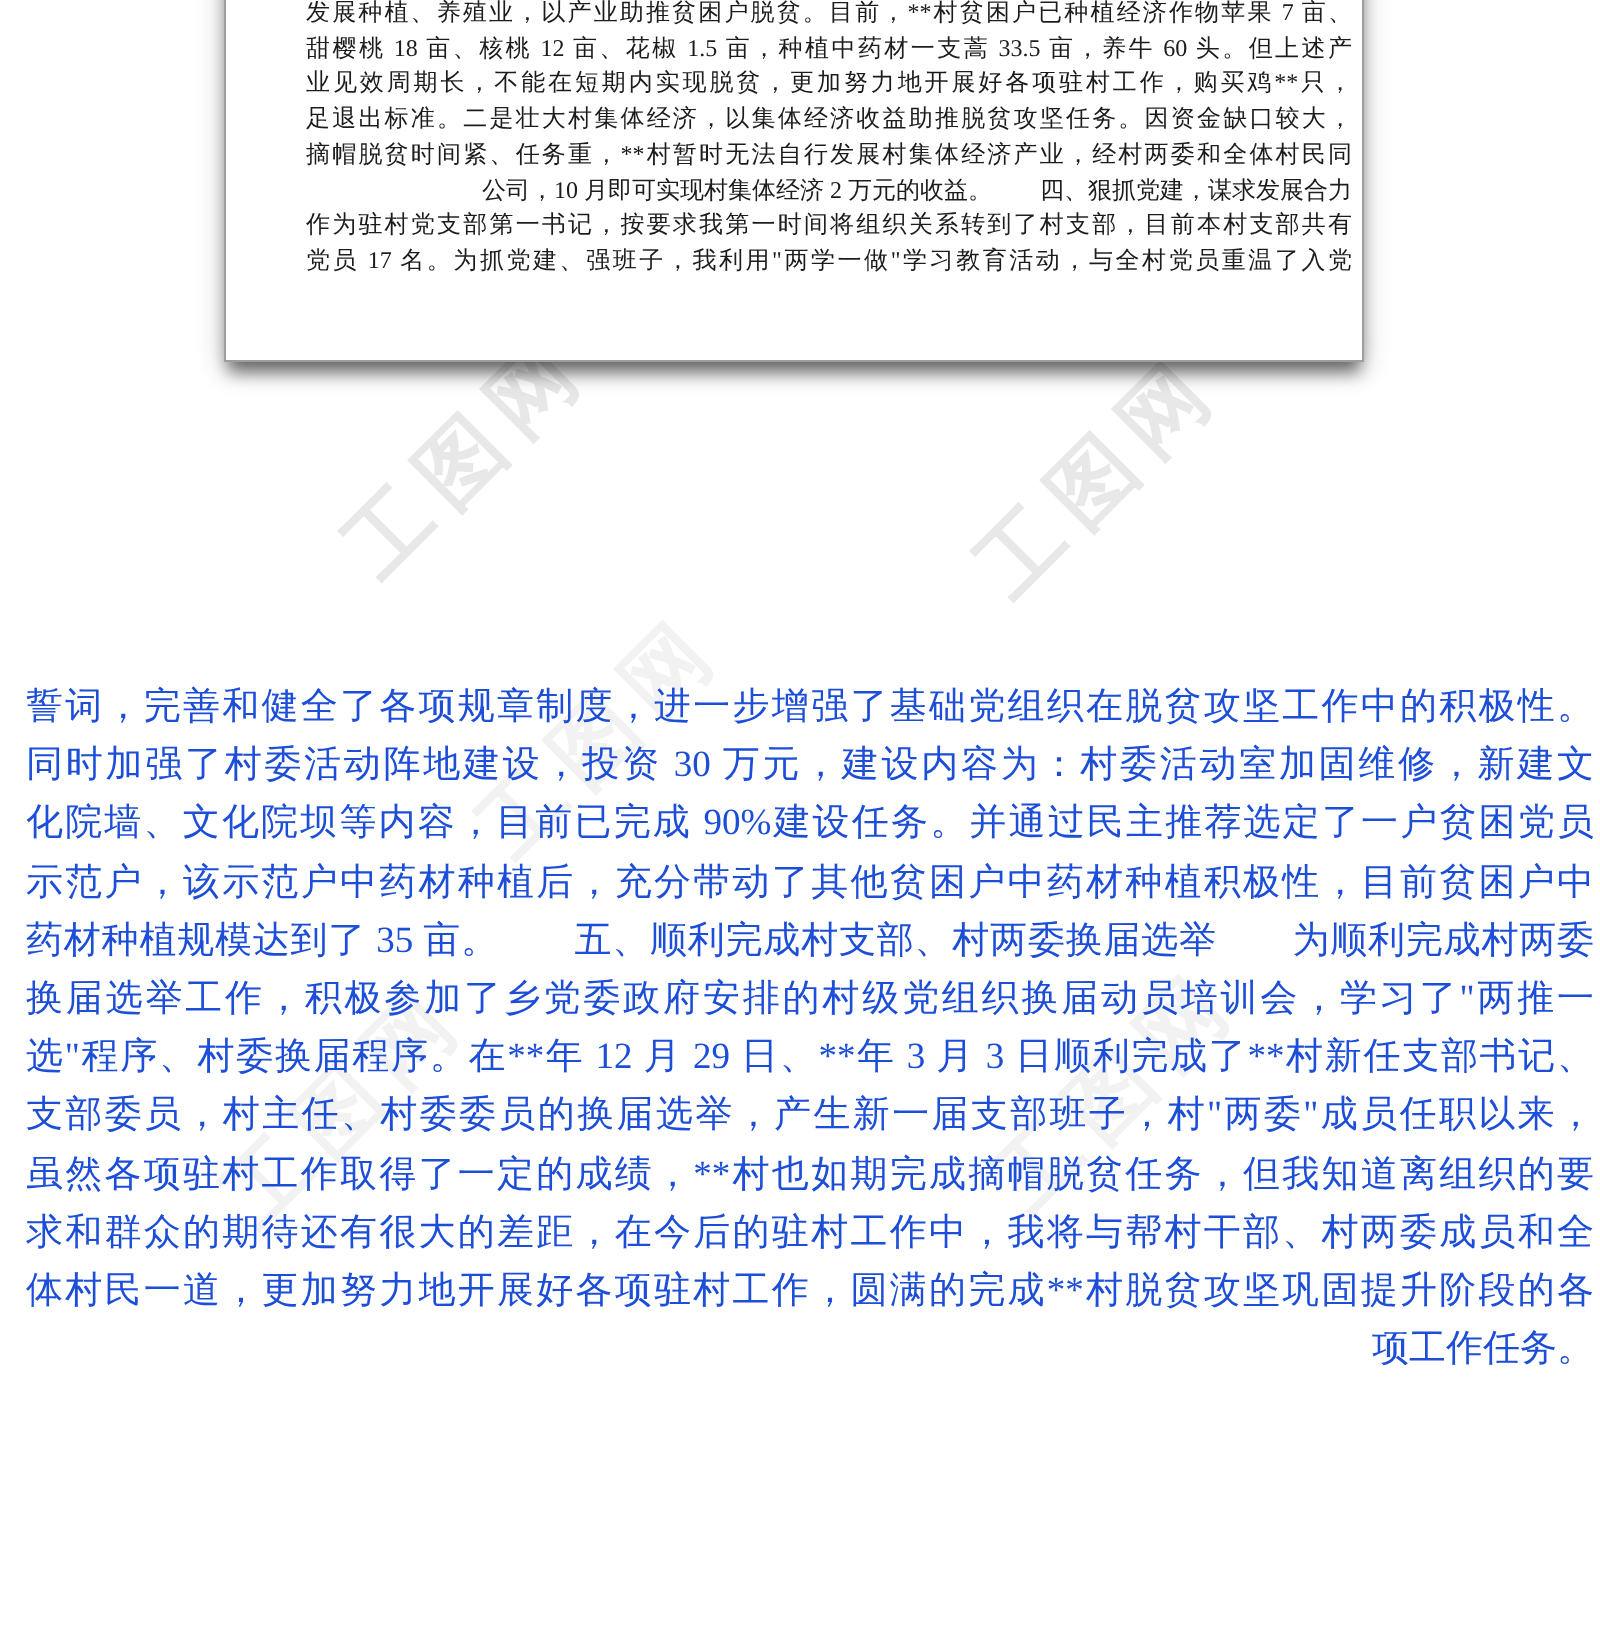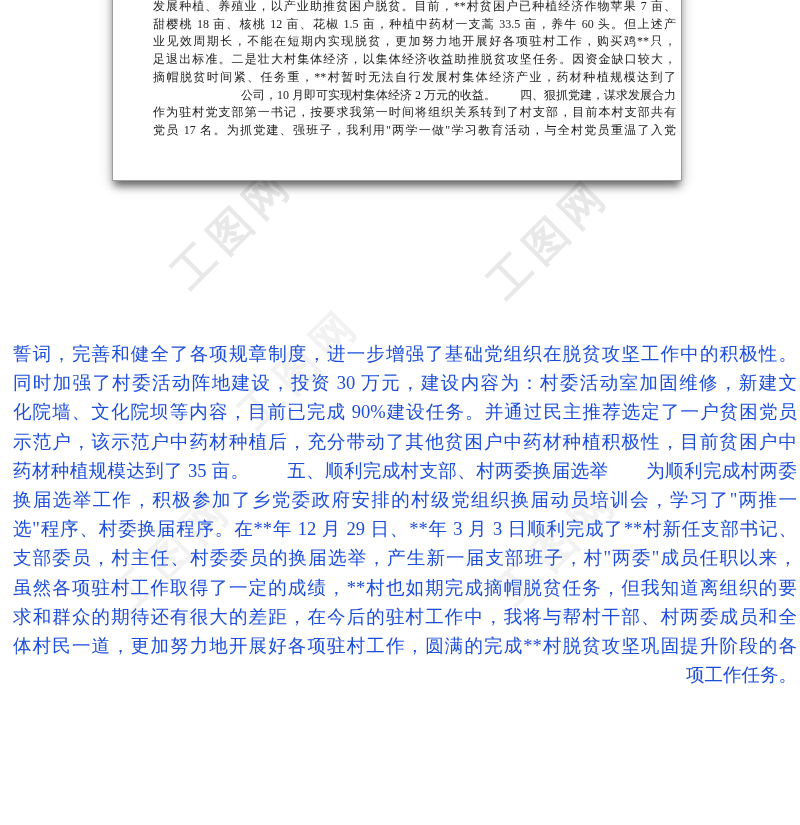--- a/index.html
+++ b/index.html
@@ -77,21 +77,21 @@
     <div class="wm faint" style="left: 77px; top: 526px;">工图网</div>
     <div class="wm faint" style="left: 463px; top: 518px;">工图网</div>
   </div>
 
 <div class="page-box">
   <div class="page-text">
       <div class="line fill">发展种植、养殖业，以产业助推贫困户脱贫。目前，**村贫困户已种植经济作物苹果 7 亩、</div>
       <div class="line fill">甜樱桃 18 亩、核桃 12 亩、花椒 1.5 亩，种植中药材一支蒿 33.5 亩，养牛 60 头。但上述产</div>
       <div class="line fill">业见效周期长，不能在短期内实现脱贫，更加努力地开展好各项驻村工作，购买鸡**只，</div>
       <div class="line fill">足退出标准。二是壮大村集体经济，以集体经济收益助推脱贫攻坚任务。因资金缺口较大，</div>
-      <div class="line fill">摘帽脱贫时间紧、任务重，**村暂时无法自行发展村集体经济产业，药材种植规模达到了</div>
+      <div class="line fill">摘帽脱贫时间紧、任务重，**村暂时无法自行发展村集体经济产业，经村两委和全体村民同</div>
       <div class="line">公司，10 月即可实现村集体经济 2 万元的收益。　　四、狠抓党建，谋求发展合力</div>
       <div class="line fill">作为驻村党支部第一书记，按要求我第一时间将组织关系转到了村支部，目前本村支部共有</div>
       <div class="line fill">党员 17 名。为抓党建、强班子，我利用"两学一做"学习教育活动，与全村党员重温了入党</div>
     </div>
 </div>
 
 <div class="body-text">
     <div class="line fill">誓词，完善和健全了各项规章制度，进一步增强了基础党组织在脱贫攻坚工作中的积极性。</div>
     <div class="line fill">同时加强了村委活动阵地建设，投资 30 万元，建设内容为：村委活动室加固维修，新建文</div>
     <div class="line fill">化院墙、文化院坝等内容，目前已完成 90%建设任务。并通过民主推荐选定了一户贫困党员</div>

